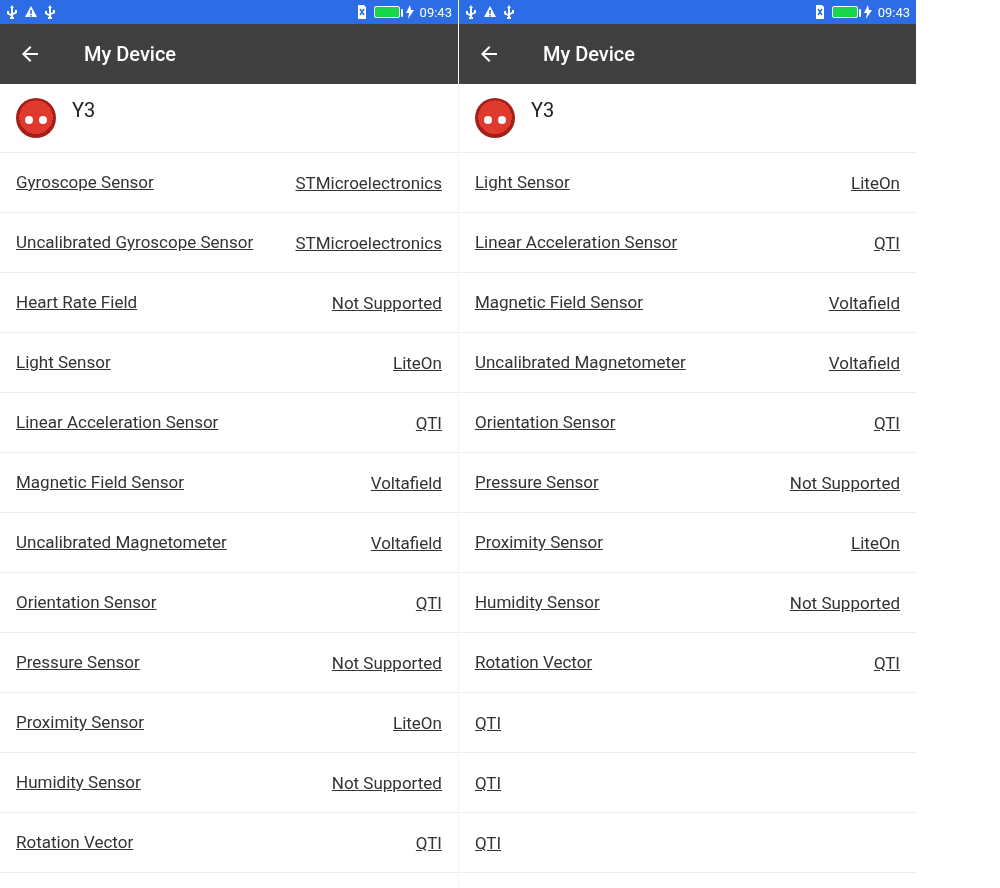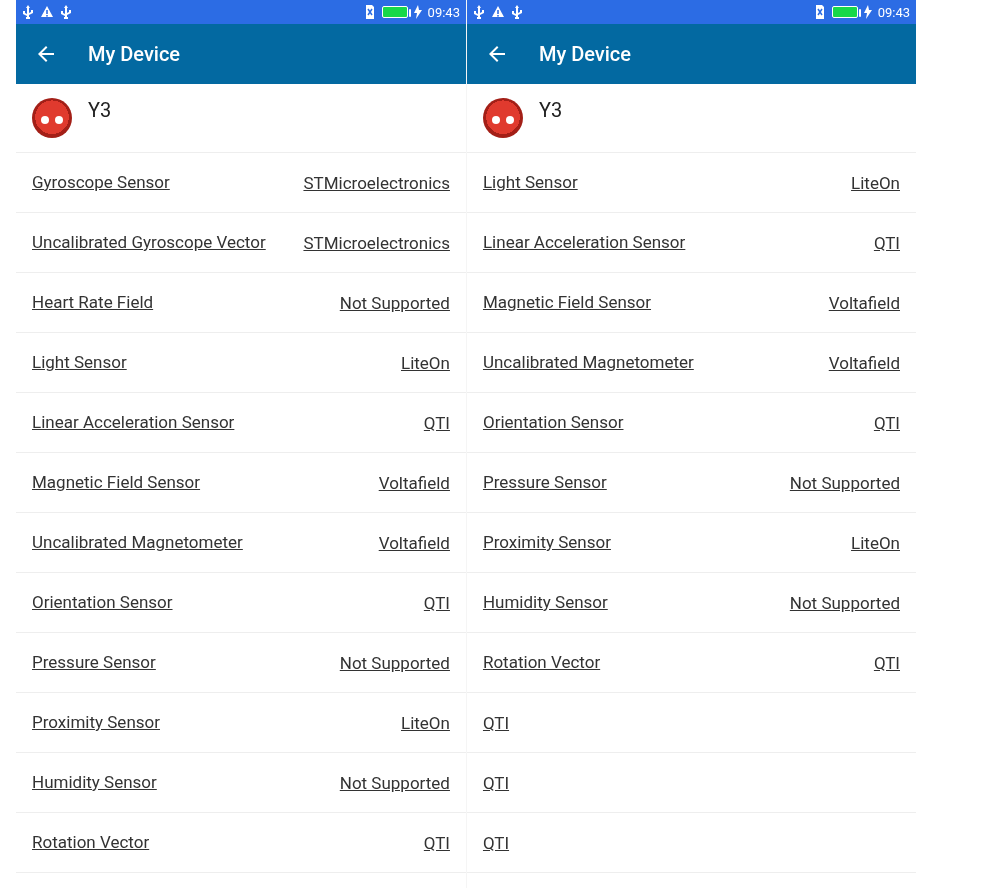--- a/index.html
+++ b/index.html
@@ -1,27 +1,27 @@
 <!DOCTYPE html>
 <html><head>
 <meta charset="utf-8">
 <style>
   * { box-sizing: border-box; margin: 0; padding: 0; }
   html, body { width: 1000px; height: 888px; overflow: hidden; background: #fff; font-family: Roboto, "Helvetica Neue", Arial, sans-serif; color: #333; }
-  .wrap { display: flex; width: 916px; height: 888px; padding-left: 16px; }
+  .wrap { display: flex; width: 916px; height: 888px; }
   .pane { width: 500px; height: 888px; display: flex; flex-direction: column; overflow: hidden; background: #fff; }
   .pane + .pane { border-left: 1px solid rgba(0,0,0,0.04); }
 
   .statusbar { height: 24px; background: #2C6CE4; color: #fff; display: flex; align-items: center; justify-content: space-between; padding: 0 6px; font-size: 13px; }
   .sb-left, .sb-right { display: flex; align-items: center; gap: 6px; }
   .sb-icon { display: inline-flex; align-items: center; justify-content: center; }
   .sb-batt { width: 26px; height: 12px; border: 1.5px solid #fff; border-radius: 2px; position: relative; background: #17d84a; }
   .sb-batt::after { content: ""; position: absolute; right: -4px; top: 2px; width: 2px; height: 8px; background: #fff; border-radius: 1px; }
 
-  .appbar { height: 60px; background: #0369a1; color: #fff; display: flex; align-items: center; padding: 0 16px; gap: 28px; }
+  .appbar { height: 60px; background: #404040; color: #fff; display: flex; align-items: center; padding: 0 16px; gap: 40px; }
   .appbar .title { font-size: 20px; font-weight: 500; }
   .back-btn { width: 28px; height: 28px; display: inline-flex; align-items: center; justify-content: center; cursor: pointer; }
 
   .device-row { display: flex; align-items: flex-start; gap: 16px; padding: 14px 16px; border-bottom: 1px solid #eee; background: #fff; }
   .device-avatar { width: 40px; height: 40px; border-radius: 50%; position: relative; background: radial-gradient(circle at 50% 48%, #e03a2e 0 58%, #a31f17 58% 100%); overflow: hidden; }
   .device-avatar::before { content: ""; position: absolute; left: 9px; top: 18px; width: 8px; height: 8px; background: #fff; border-radius: 50%; box-shadow: 14px 0 0 #fff; }
   .device-name { font-size: 20px; color: #222; }
 
   .list { flex: 1; overflow: hidden; }
   .row { display: flex; align-items: center; justify-content: space-between; padding: 18px 16px; border-bottom: 1px solid #eee; min-height: 60px; text-decoration: underline; }
@@ -85,21 +85,21 @@
       <div class="device-avatar"></div>
       <div class="device-name">Y3</div>
     </div>
 
     <div class="list" id="left-list">
         <div class="row">
           <div class="label">Gyroscope Sensor</div>
           <div class="value">STMicroelectronics</div>
         </div>
         <div class="row">
-          <div class="label">Uncalibrated Gyroscope Vector</div>
+          <div class="label">Uncalibrated Gyroscope Sensor</div>
           <div class="value">STMicroelectronics</div>
         </div>
         <div class="row">
           <div class="label">Heart Rate Field</div>
           <div class="value">Not Supported</div>
         </div>
         <div class="row">
           <div class="label">Light Sensor</div>
           <div class="value">LiteOn</div>
         </div>

